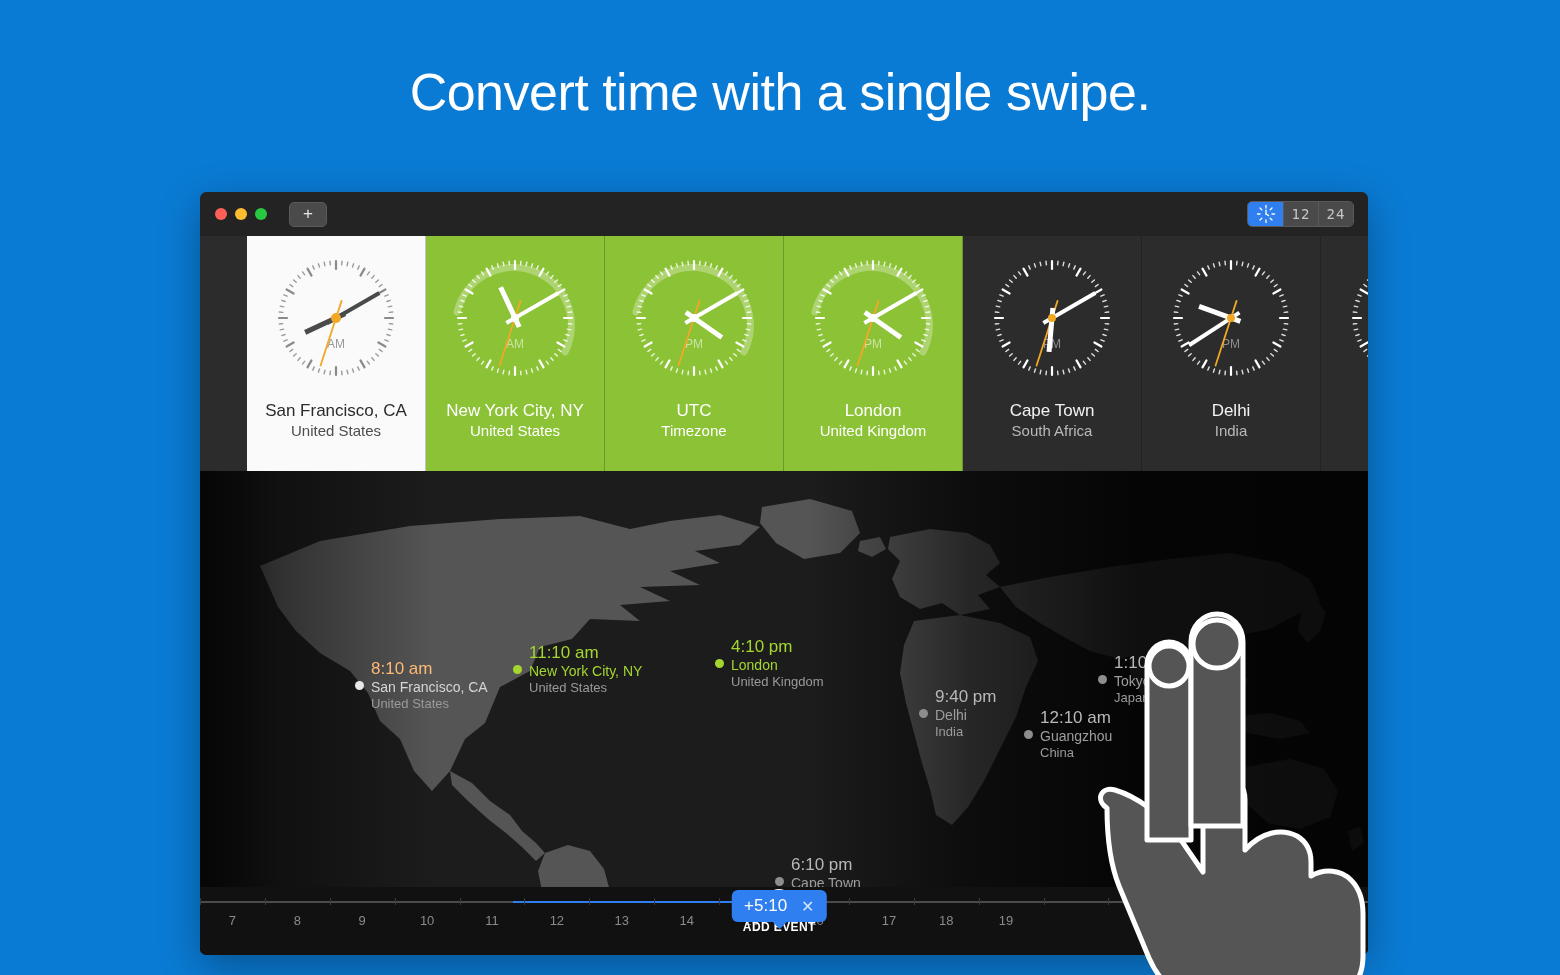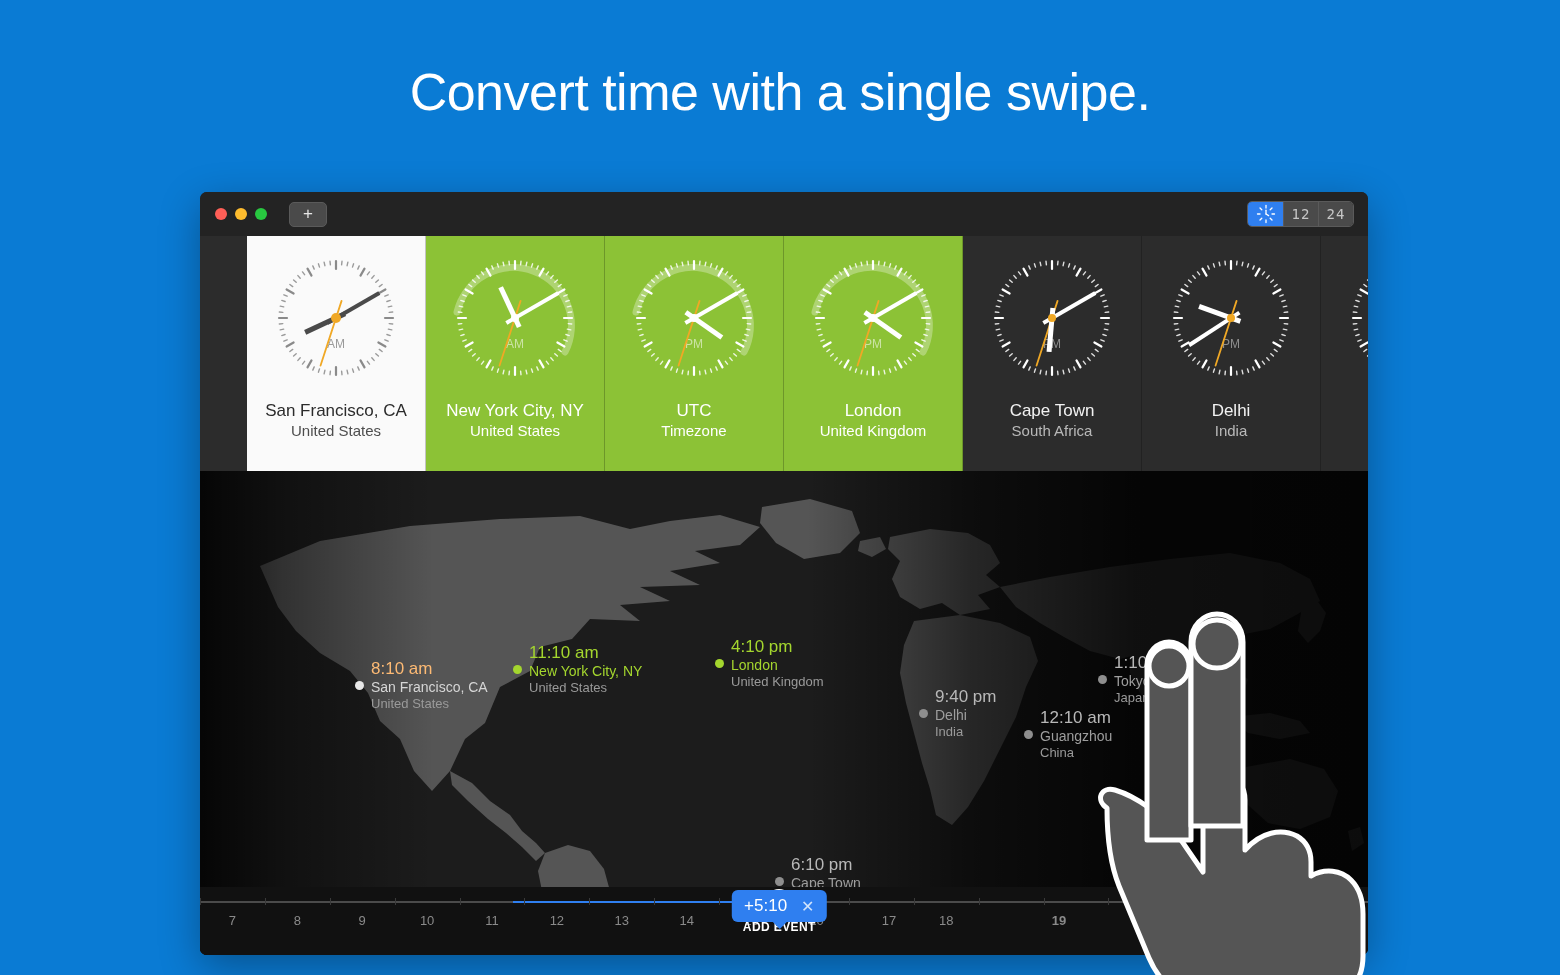--- a/index.html
+++ b/index.html
@@ -945,21 +945,21 @@
           <div class="tl-num" style="left: 162.222px;">9</div>
           <div class="tl-num" style="left: 227.111px;">10</div>
           <div class="tl-num" style="left: 292px;">11</div>
           <div class="tl-num" style="left: 356.889px;">12</div>
           <div class="tl-num" style="left: 421.778px;">13</div>
           <div class="tl-num" style="left: 486.667px;">14</div>
           <div class="tl-num" style="left: 551.556px;">16</div>
           <div class="tl-num" style="left: 616.444px;">20</div>
           <div class="tl-num" style="left: 689px;">17</div>
           <div class="tl-num" style="left: 746.222px;">18</div>
-          <div class="tl-num" style="left: 859px; font-weight: bold;">19</div>
+          <div class="tl-num" style="left: 806px;">19</div>
           <div class="tl-num" style="left: 928px; margin-left: 16px;">20</div>
           <div class="tl-num" style="left: 940.889px;">21</div>
           <div class="tl-num" style="left: 1005.78px;">22</div>
           <div class="tl-num" style="left: 1070.67px;">23</div>
           <div class="tl-num" style="left: 1135.56px;">0</div>
         </div>
 
       <div class="tooltip" id="tooltip" style="left: 49.6%; top: -33px; margin-top: 36px;">
         <span class="val">+5:10</span>
         <span class="x">✕</span>

